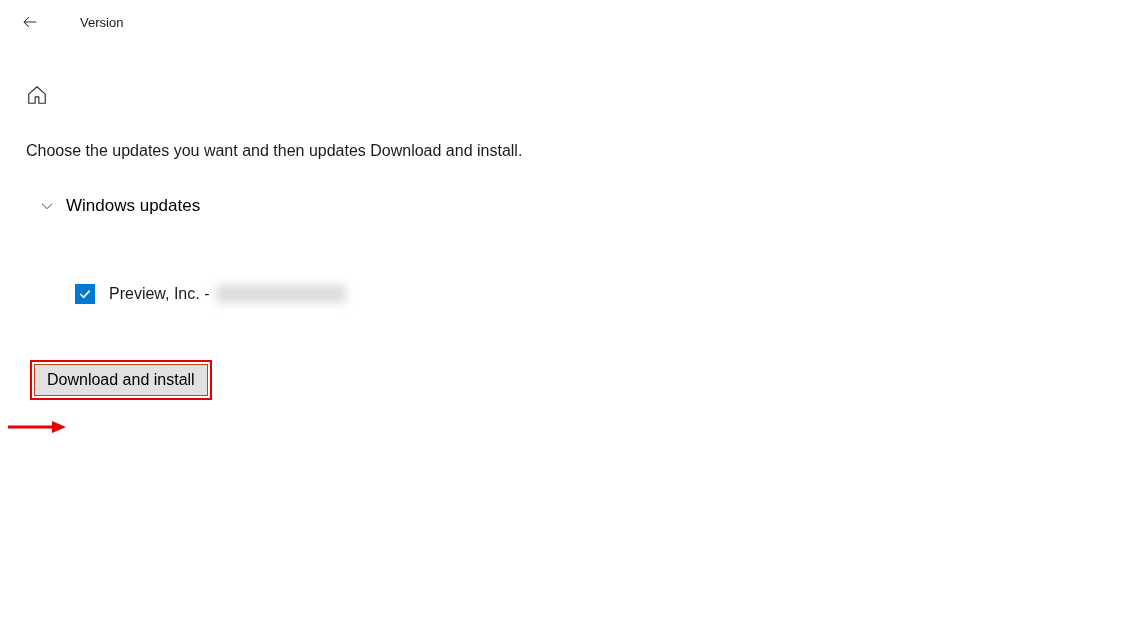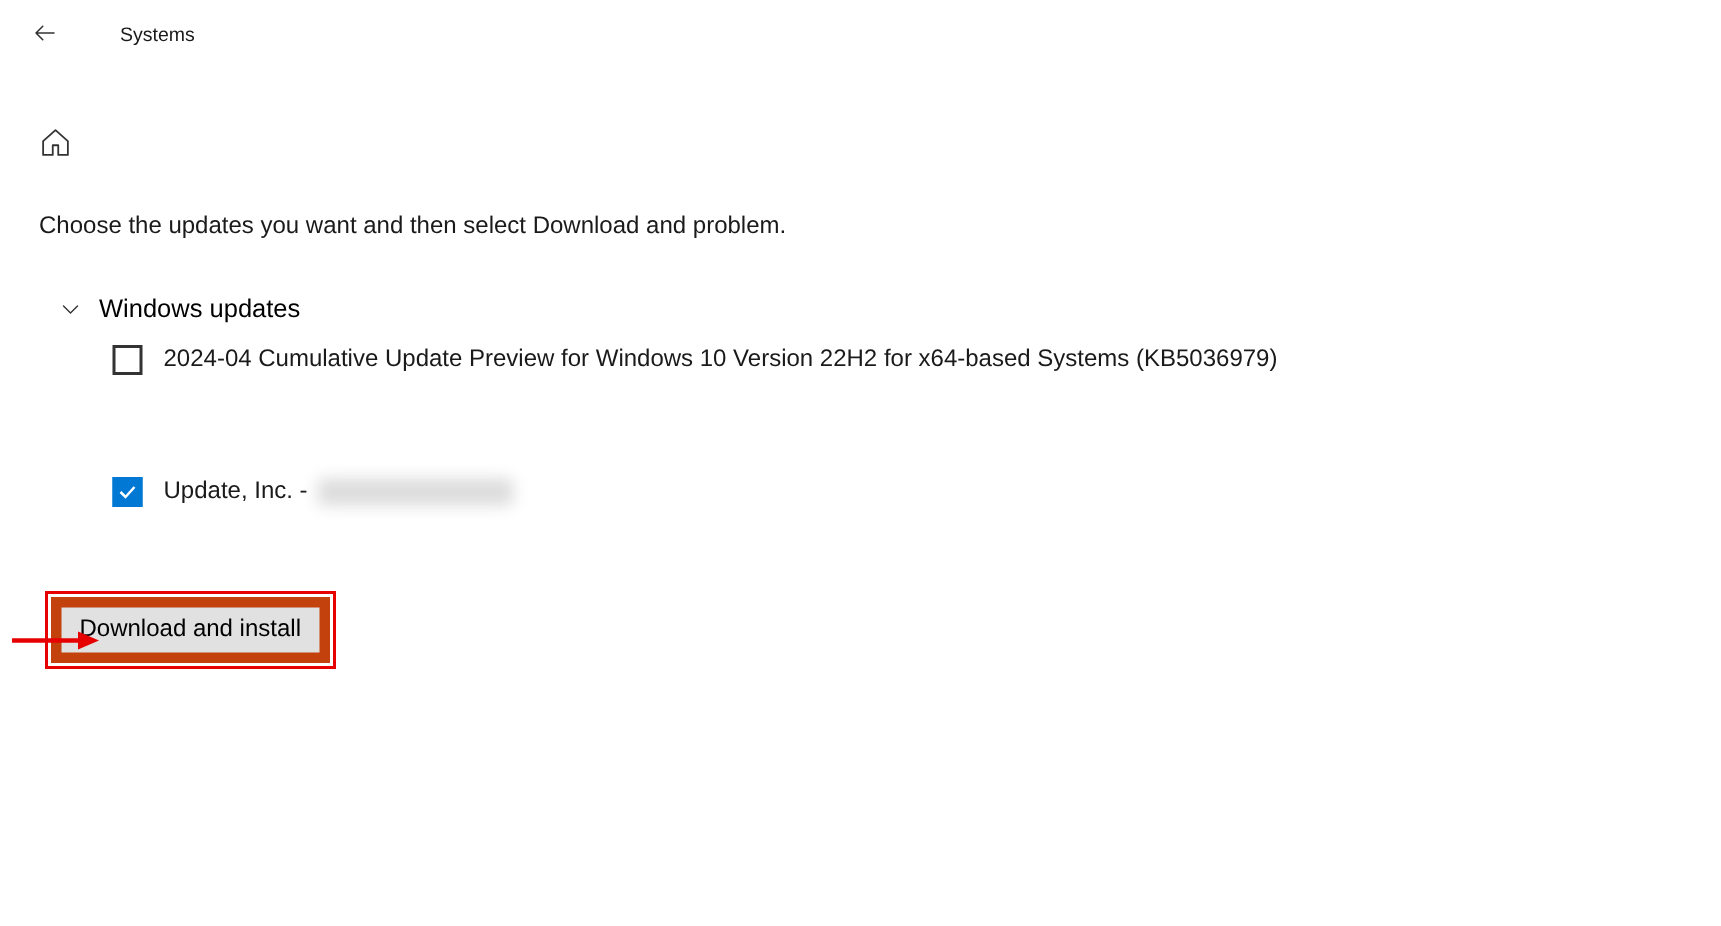--- a/index.html
+++ b/index.html
@@ -130,21 +130,21 @@
       top: 418px;
       width: 58px;
       height: 18px;
       pointer-events: none;
     }
     .button-row {
       padding: 56px 0 0 30px;
     }
     .download-button {
       background: #e1e1e1;
-      border: 7px solid #c2410c;
+      border: 1px solid #c2410c;
       padding: 6px 12px;
       font-size: 16px;
       color: #000;
       cursor: pointer;
       font-family: inherit;
     }
     .button-highlight {
       display: inline-block;
       border: 2.5px solid #e60000;
       padding: 2px;
@@ -155,57 +155,53 @@
   </style>
 </head>
 <body>
 
 <div class="header">
   <div class="back-arrow">
     <svg width="18" height="18" viewBox="0 0 24 24">
       <path d="M20 12 H4 M10 6 L4 12 L10 18" stroke="#333" stroke-width="1.4" fill="none" stroke-linecap="round" stroke-linejoin="round"></path>
     </svg>
   </div>
-  <div class="header-title">Systems</div>
+  <div class="header-title">Version</div>
 </div>
 
 <div class="title-row">
   <div class="home-icon">
     <svg width="22" height="22" viewBox="0 0 24 24">
       <path d="M3 11 L12 3 L21 11 V21 H14 V14 H10 V21 H3 Z" stroke="#333" stroke-width="1.3" fill="none" stroke-linejoin="round"></path>
     </svg>
   </div>
 </div>
 
-<div class="instruction">Choose the updates you want and then select Download and problem.</div>
+<div class="instruction">Choose the updates you want and then updates Download and install.</div>
 
 <div class="section">
   <div class="section-header">
     <span class="chevron">
       <svg width="16" height="16" viewBox="0 0 24 24">
         <path d="M5 9 L12 16 L19 9" stroke="#333" stroke-width="1.4" fill="none" stroke-linecap="round" stroke-linejoin="round"></path>
       </svg>
     </span>
     <span class="section-title">Windows updates</span>
   </div>
-  <div class="update-item">
-    <div class="checkbox"></div>
-    <span class="update-label">2024-04 Cumulative Update Preview for Windows 10 Version 22H2 for x64-based Systems (KB5036979)</span>
-  </div>
 </div>
 
 <div class="section driver-section">
   <div class="update-item">
     <div class="checkbox checked">
       <svg width="16" height="16" viewBox="0 0 24 24">
         <path class="checkmark" d="M5 12 L10 17 L19 7"></path>
       </svg>
     </div>
     <span class="update-label">
-      <span>Update, Inc. - </span><span class="blurred-text"></span>
+      <span>Preview, Inc. - </span><span class="blurred-text"></span>
     </span>
   </div>
 </div>
 
 <svg class="arrow-annotation" viewBox="0 0 58 18">
   <line x1="0" y1="9" x2="46" y2="9" stroke="#e60000" stroke-width="3"></line>
   <polygon points="44,3 58,9 44,15" fill="#e60000"></polygon>
 </svg>
 
 <div class="button-row">

